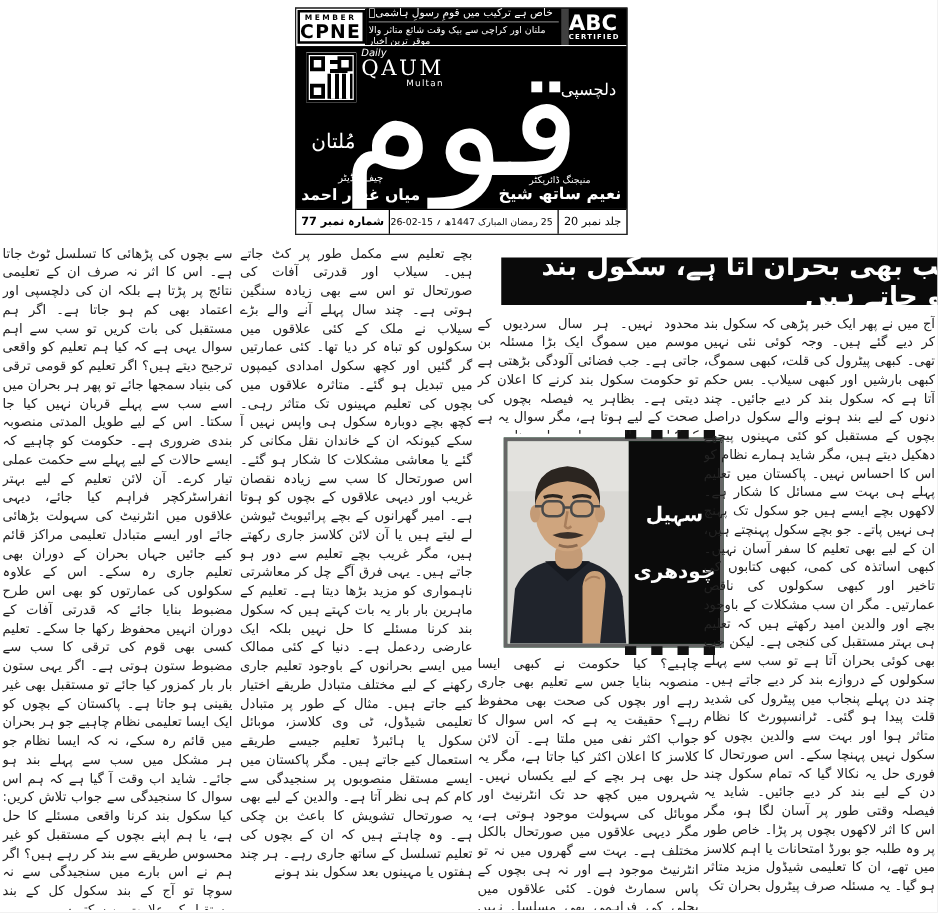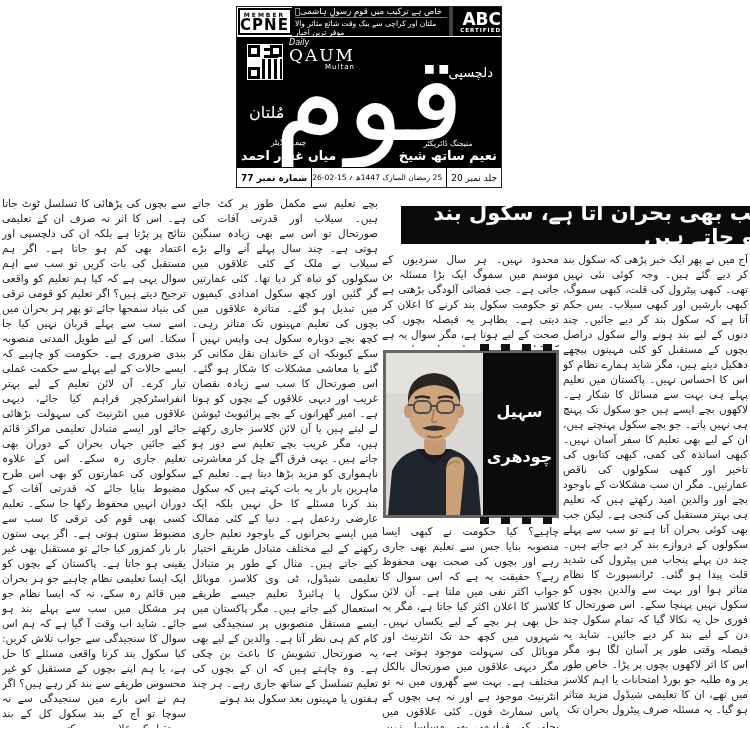--- a/index.html
+++ b/index.html
@@ -10,22 +10,22 @@
             border:1px solid #222;background:#000;box-sizing:border-box;display:flex;flex-direction:column;}
   .mast-top{height:29px;display:flex;flex-direction:row;border-bottom:1px solid #fff;}
   .cpne-box{width:56px;background:#fff;color:#000;text-align:center;border-right:1px solid #000;
             display:flex;flex-direction:column;justify-content:center;box-sizing:border-box;outline:2px solid #000;outline-offset:-3px;}
   .cpne-member{font-size:6px;letter-spacing:2px;font-weight:bold;}
   .cpne-name{font-size:15px;font-weight:bold;letter-spacing:1px;line-height:14px;}
   .slogan{flex:1;background:#000;color:#fff;direction:rtl;text-align:left;
           display:flex;flex-direction:column;justify-content:center;gap:1px;padding:0 2px;}
   .slogan .l1{font-size:8.5px;line-height:10px;border-bottom:1px solid #777;padding-bottom:1px;}
   .slogan .l2{font-size:7.5px;line-height:9px;}
-  .abc-box{width:52px;background:#000;color:#fff;text-align:right;display:flex;flex-direction:column;
-           justify-content:center;border-left:4px solid #404040;box-sizing:border-box;}
+  .abc-box{width:52px;background:#000;color:#fff;text-align:left;display:flex;flex-direction:column;
+           justify-content:center;border-left:6px solid #404040;box-sizing:border-box;}
   .abc-name{font-size:17px;font-weight:bold;line-height:16px;}
   .abc-cert{font-size:5.5px;letter-spacing:1px;font-weight:bold;}
   .mast-main{position:relative;flex:1;background:#000;color:#fff;overflow:hidden;padding-left:25px;}
   .qr{position:absolute;left:8px;top:5px;width:40px;height:40px;background:#fff;
       box-shadow:inset 0 0 0 2px #000;}
   .qr:before{content:"";position:absolute;inset:3px;
       background:
         linear-gradient(#000,#000) 0 0/12px 12px no-repeat,
         linear-gradient(#000,#000) 100% 0/12px 12px no-repeat,
         linear-gradient(#000,#000) 0 100%/12px 12px no-repeat,
@@ -59,21 +59,21 @@
   .headline-text{font-size:21px;font-weight:bold;}
   
   .ucol{position:absolute;direction:rtl;text-align:justify;font-size:10.5px;line-height:15px;
         color:#222;overflow:hidden;}
   .col-a{left:563px;top:252px;width:185px;height:476px;}
   .col-b-top{left:382px;top:252px;width:177px;height:95px;}
   .col-b-bottom{left:382px;top:524px;width:177px;height:204px;}
   .col-c{left:192px;top:196px;width:186px;height:532px;}
   .col-d{left:2px;top:196px;width:184px;height:532px;}
   
-  .photo-box{position:absolute;left:383px;top:350px;width:176px;height:168px;background:#14532d;
+  .photo-box{position:absolute;left:403px;top:350px;width:176px;height:168px;background:#14532d;
              border:3px solid #666;box-sizing:border-box;display:flex;}
   .photo-frame{width:97px;height:100%;background:#d9d8d4;overflow:hidden;}
   .author-label{flex:1;background:#0b0b0b;color:#fff;display:flex;flex-direction:column;
                 justify-content:center;align-items:center;gap:26px;direction:rtl;}
   .author-name{font-size:16px;font-weight:bold;}
   .notches{position:absolute;right:4px;width:72px;display:flex;justify-content:space-between;}
   .notches.top{top:-9px;} .notches.bot{bottom:-9px;}
   .notch{width:9px;height:7px;background:#111;}
 </style>
 </head>

